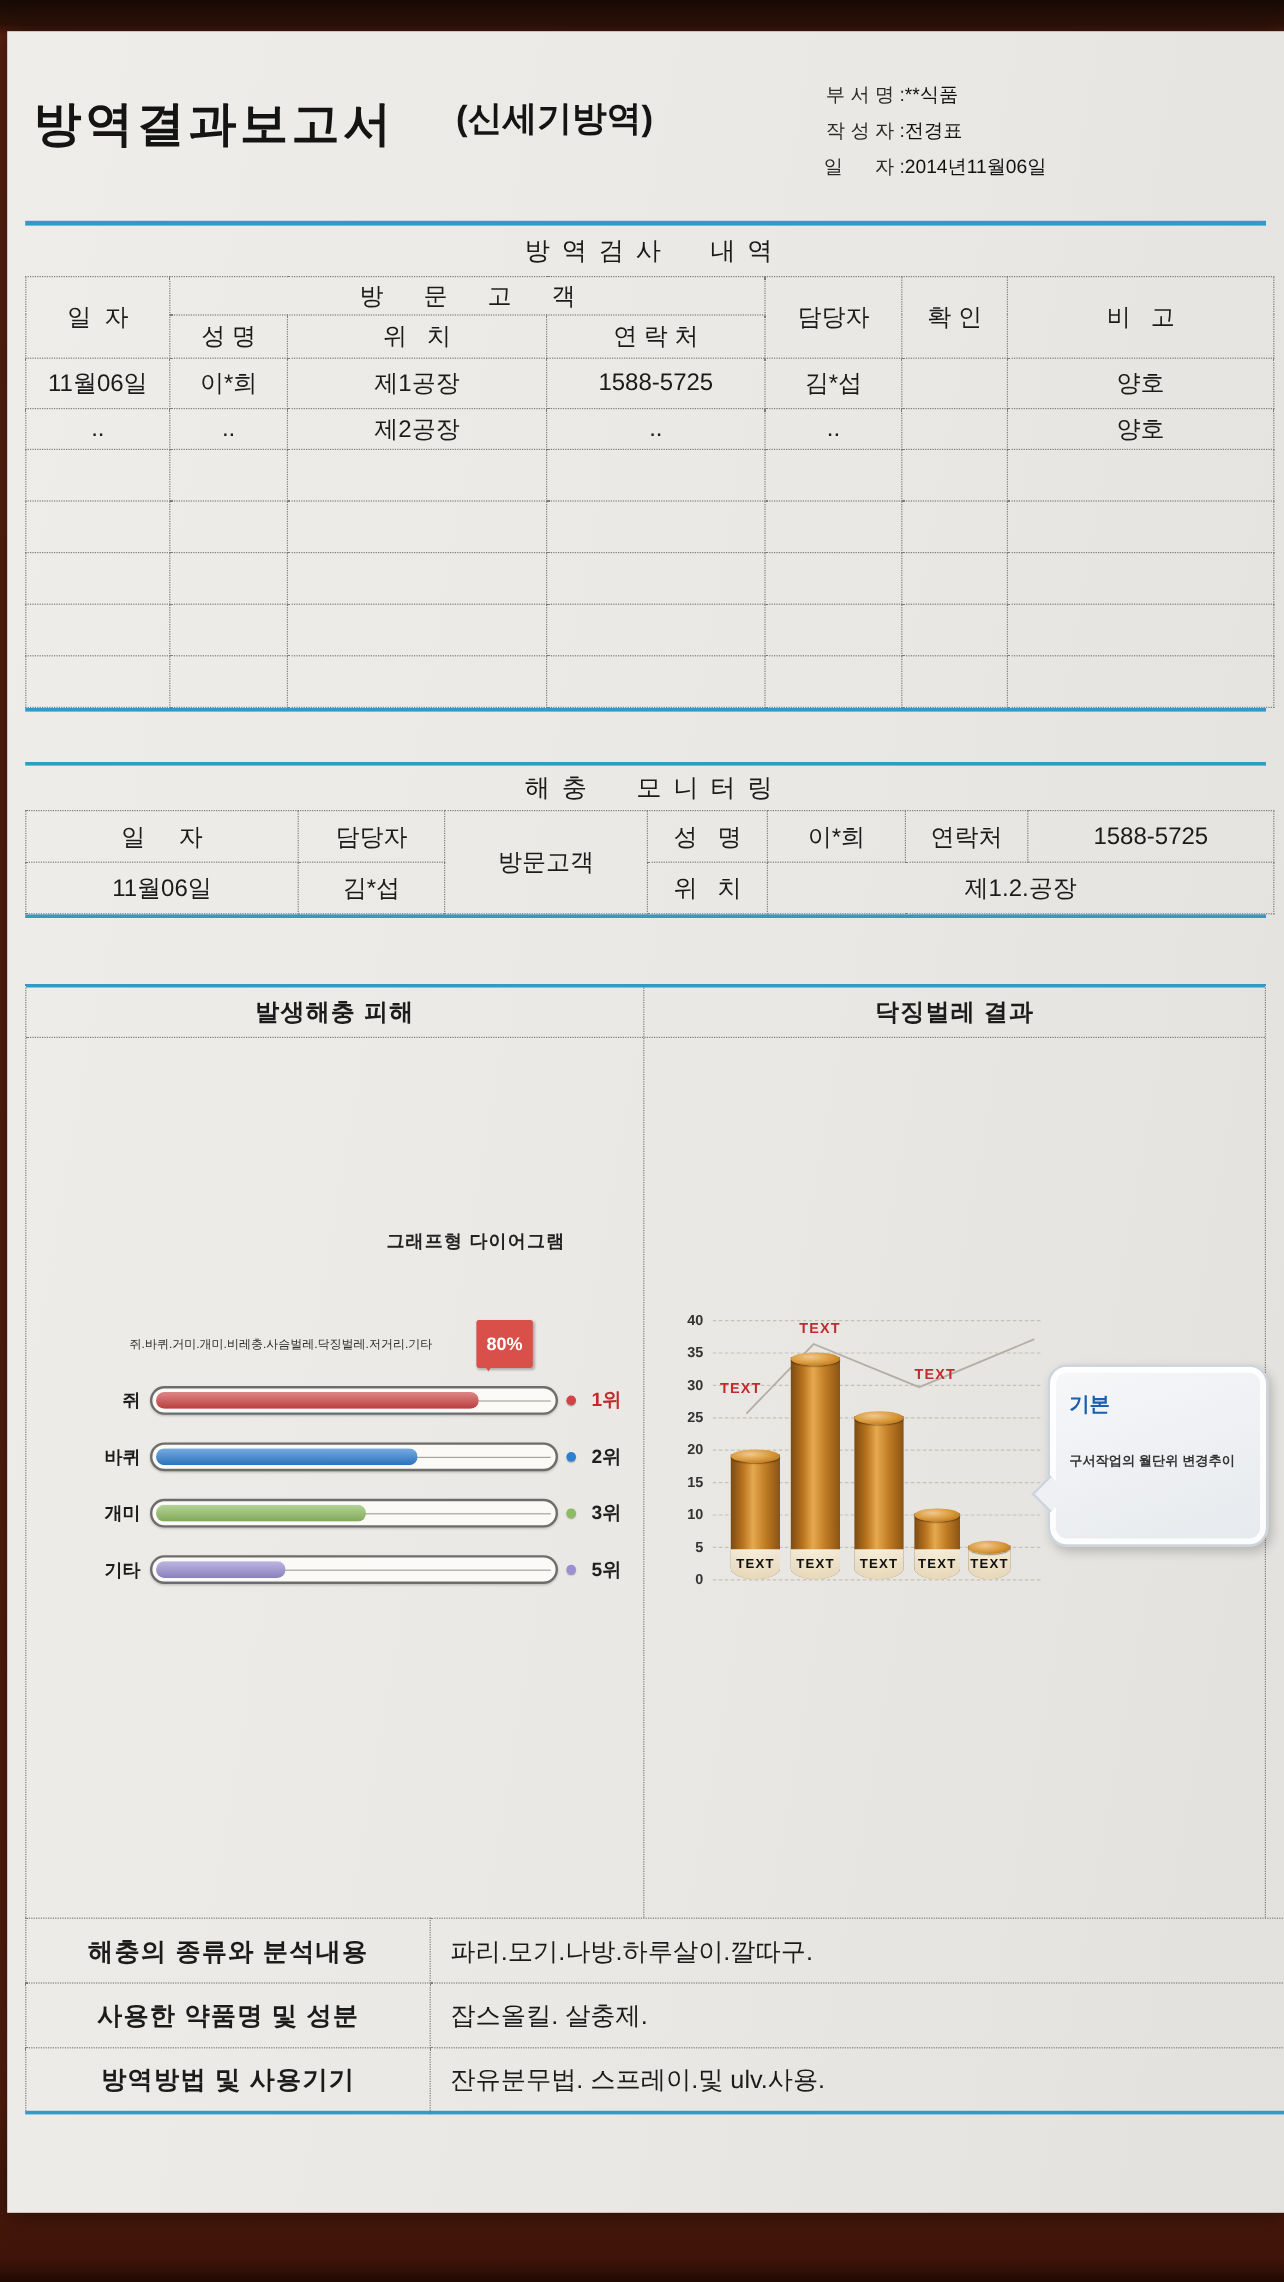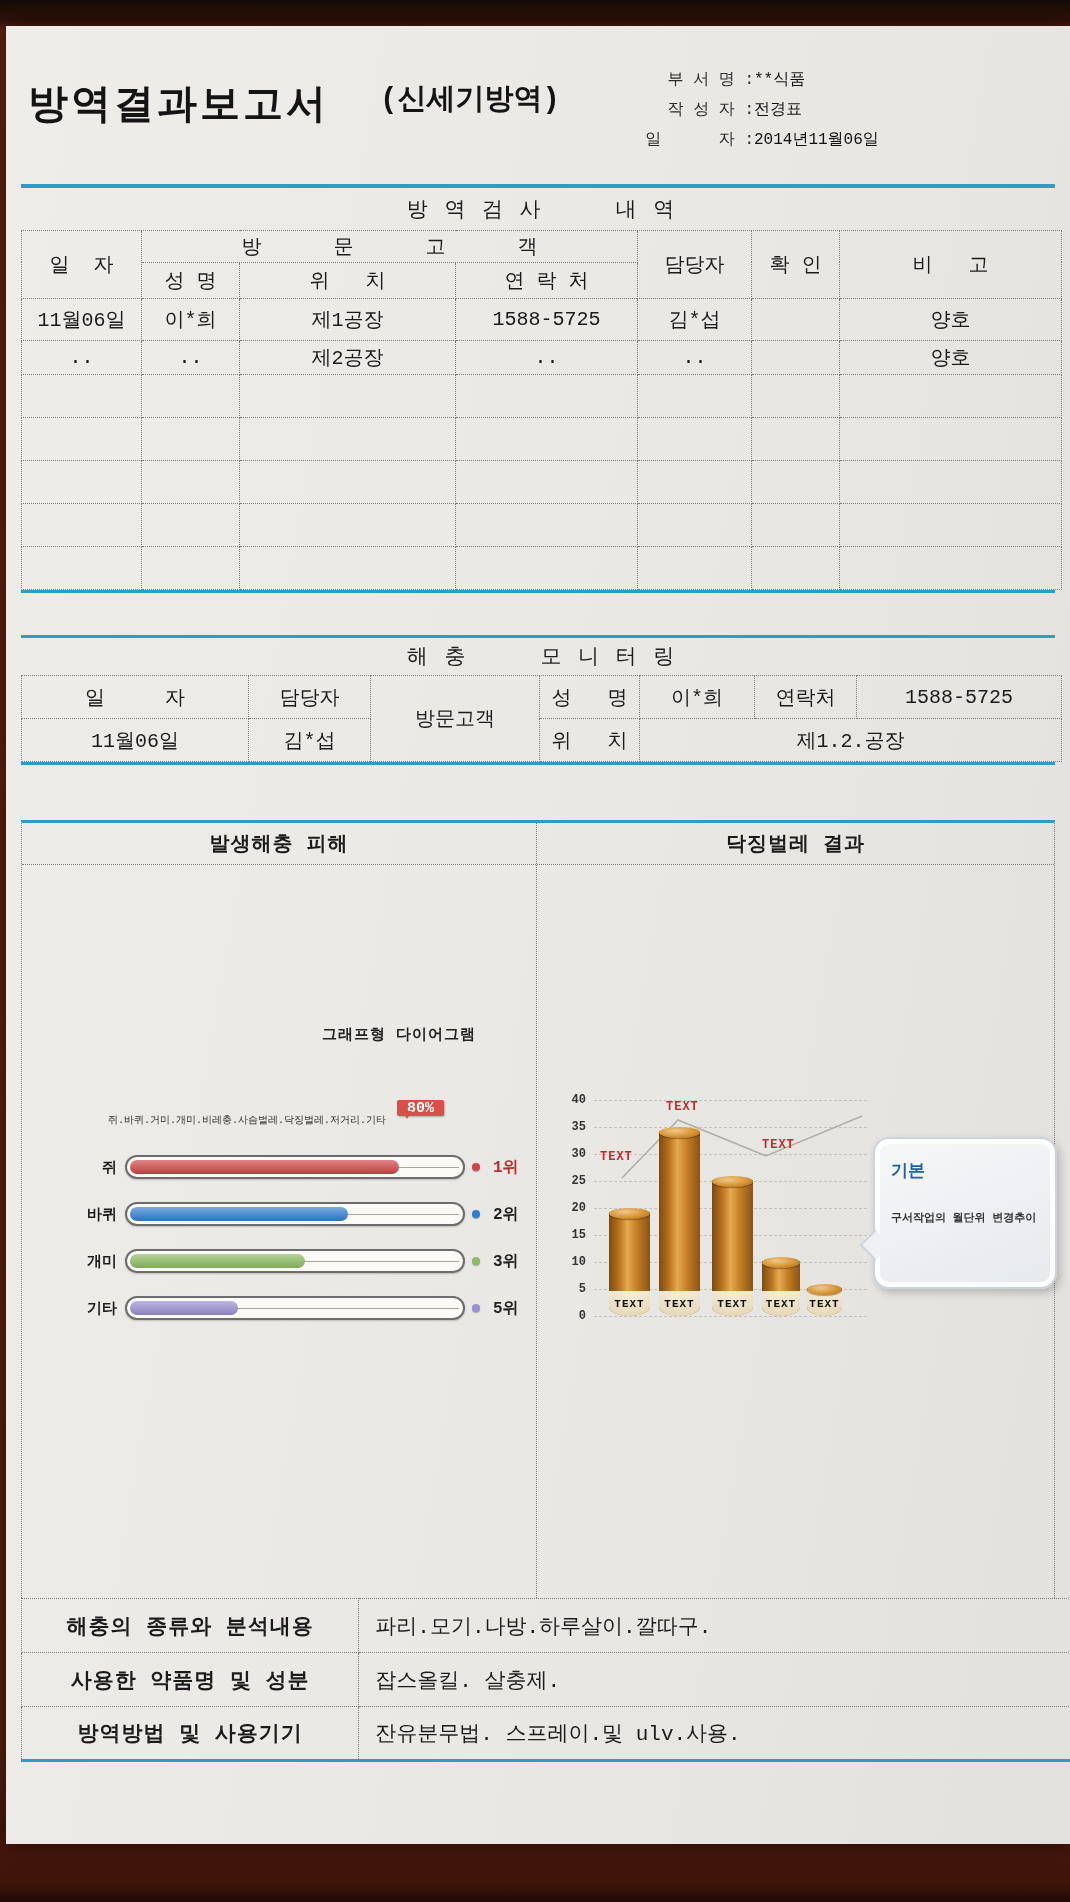--- a/index.html
+++ b/index.html
@@ -6,21 +6,21 @@
     --blue:#2f9cc7;
     --dot:#7b7b7b;
     --ink:#1b1b1b;
   }
   *{margin:0;padding:0;box-sizing:border-box;}
   body{font-family:"Liberation Sans","DejaVu Sans",sans-serif;color:var(--ink);}
   .photo{position:relative;width:1070px;height:1902px;overflow:hidden;
     background:linear-gradient(180deg,#170a05 0px,#2e1208 20px,#5c2212 30px,#571f0e 92%,#3f1409 99%,#200a04 100%);}
   .paper{position:absolute;left:6px;right:0;top:26px;bottom:58px;
     background:linear-gradient(100deg,#efede9 0%,#eae8e4 55%,#e3e1dd 100%);
-    box-shadow:0 0 20px rgba(0,0,0,.5);font-family:Liberation Mono, monospace;}
+    box-shadow:0 0 20px rgba(0,0,0,.5);}
   .pre{white-space:pre;}
 
   
   .page-header{position:relative;height:158px;}
   .title{position:absolute;left:22px;top:50px;font-size:40px;font-weight:bold;letter-spacing:3px;color:#141414;}
   .company{position:absolute;left:360px;top:53px;font-size:29px;font-weight:bold;color:#141414;margin-left:14px;}
   .meta{position:absolute;left:630px;top:38px;font-size:16px;text-align:right;}
   .meta-row{height:30px;display:flex;align-items:center;}
   .m-label{display:inline-block;width:118px;color:#2b2b2b;}
   .m-value{font-weight:500;color:#111;}
@@ -44,21 +44,21 @@
   .section-titles{display:flex;border-bottom:1px dotted var(--dot);height:42px;}
   .sec-left{width:515px;border-right:1px dotted var(--dot);display:flex;align-items:center;justify-content:center;
     font-size:20px;font-weight:600;letter-spacing:1px;}
   .sec-right{flex:1;display:flex;align-items:center;justify-content:center;font-size:20px;font-weight:600;letter-spacing:1px;}
   .chart-canvas{position:relative;height:733px;}
   .col-divider{position:absolute;left:514px;top:0;bottom:0;border-left:1px dotted var(--dot);}
 
   
   .graph-title{position:absolute;left:300px;top:160px;font-size:15px;font-weight:bold;letter-spacing:1px;color:#222;}
   .legend-note{position:absolute;left:86px;top:248px;font-size:10px;color:#2b2b2b;letter-spacing:0;}
-  .badge{position:absolute;left:375px;top:235px;width:47px;height:16px;background:#d9504a;color:#fff;
+  .badge{position:absolute;left:375px;top:235px;width:47px;height:40px;background:#d9504a;color:#fff;
     font-size:15px;font-weight:bold;display:flex;align-items:center;justify-content:center;border-radius:2px;
     box-shadow:1px 1px 2px rgba(0,0,0,.25);}
   .badge::after{content:'';position:absolute;left:5px;bottom:-8px;border:5px solid transparent;border-top:8px solid #d9504a;}
   .hbar-chart{position:absolute;left:35px;top:290px;}
   .hbar-row{display:flex;align-items:center;height:24px;margin-bottom:23px;}
   .hbar-label{width:60px;text-align:right;margin-right:8px;font-size:15px;font-weight:bold;}
   .hbar-track{position:relative;display:inline-block;width:340px;height:24px;border:2px solid #6d6d6d;
     border-radius:13px;background:#fbfaf7;box-shadow:0 1px 2px rgba(0,0,0,.2);}
   .hbar-track::before{content:'';position:absolute;left:4px;right:4px;top:50%;border-top:1px solid #a9a49d;}
   .hbar-fill{position:absolute;left:3px;top:3px;bottom:3px;border-radius:8px;}

